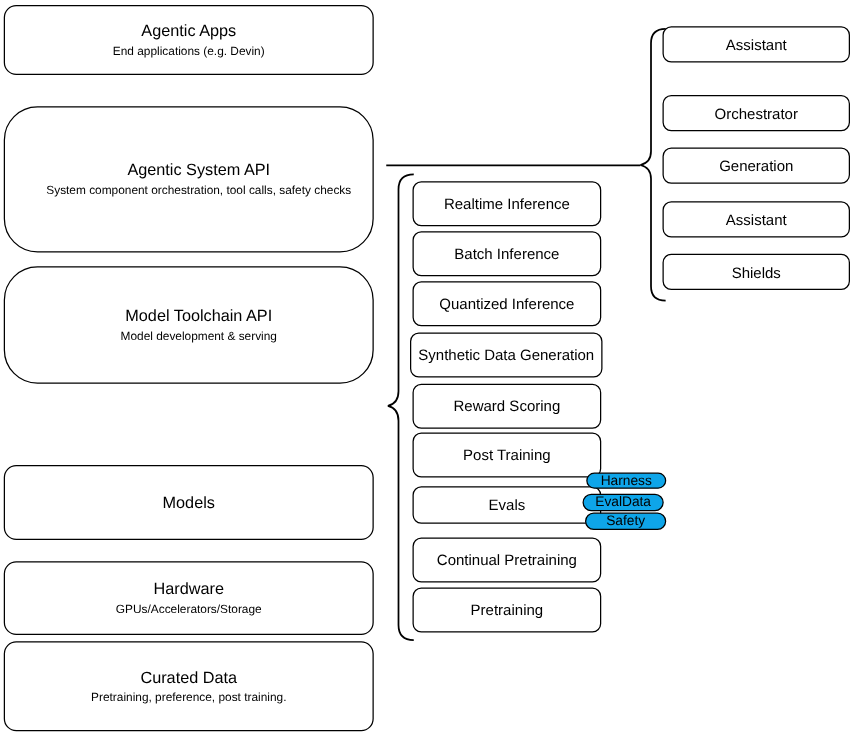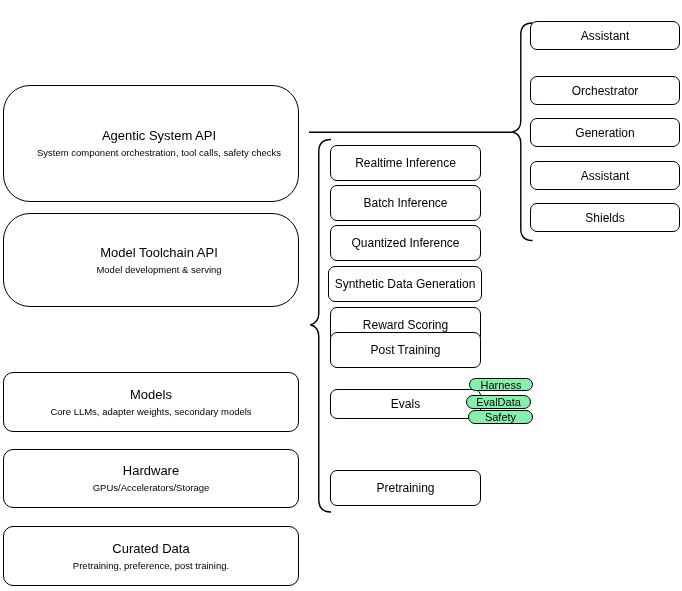--- a/index.html
+++ b/index.html
@@ -26,84 +26,90 @@
   .api{border-radius:27px;padding-left:16px;}
   .title{font-size:13px;line-height:16px;}
   .subtitle{font-size:9.5px;line-height:13px;margin-top:2px;white-space:nowrap;}
   .mid{left:330px;width:151px;height:36px;border-radius:7px;font-size:12px;}
   .rgt{left:530px;width:150px;height:29px;border-radius:7px;font-size:12px;}
   .pill{
     position:absolute;
     box-sizing:border-box;
     border:1.3px solid #000000;
     border-radius:8px;
-    background:#86efac;
+    background:#0ea5e9;
     display:flex;align-items:center;justify-content:center;
     font-size:11px;
   }
   #overlay{position:absolute;left:0;top:0;pointer-events:none;}
   #overlay path,#overlay line{stroke:#000000;stroke-width:1.4;fill:none;}
 </style>
 </head>
 <body>
 
 <div id="canvas">
 
   <svg id="overlay" width="682" height="591" viewBox="0 0 682 591">
     <line x1="309" y1="132.2" x2="512.3" y2="132.2"></line>
     <path d="M 532.5 23 C 524.5 23 520.8 27 520.8 34.5 L 520.8 121 C 520.8 126.5 518.3 130.6 512.3 132 C 518.3 133.4 520.8 137.5 520.8 143 L 520.8 229 C 520.8 236.5 524.5 240.5 532.5 240.5"></path>
     <path d="M 331 139.5 C 322.5 139.5 318.8 143.5 318.8 151.5 L 318.8 313 C 318.8 319.5 316.3 323.3 310.3 324.7 C 316.3 326.1 318.8 330 318.8 336.5 L 318.8 500 C 318.8 508 322.5 512 331 512"></path>
   </svg>
 
+  <div class="box lbox" style="top:4px;height:56px">
+    <div class="title">Agentic Apps</div>
+    <div class="subtitle">End applications (e.g. Devin)</div>
+  </div>
 
   <div class="box lbox api" style="top:85px;height:117px">
     <div class="title">Agentic System API</div>
     <div class="subtitle">System component orchestration, tool calls, safety checks</div>
   </div>
 
   <div class="box lbox api" style="top:213px;height:94px">
     <div class="title">Model Toolchain API</div>
     <div class="subtitle">Model development &amp; serving</div>
   </div>
 
   <div class="box lbox" style="top:372px;height:60px">
     <div class="title">Models</div>
-    <div class="subtitle">Core LLMs, adapter weights, secondary models</div>
   </div>
 
   <div class="box lbox" style="top:449px;height:59px">
     <div class="title">Hardware</div>
     <div class="subtitle">GPUs/Accelerators/Storage</div>
   </div>
 
-  <div class="box lbox" style="top:526px;height:60px">
+  <div class="box lbox" style="top:513px;height:72px">
     <div class="title">Curated Data</div>
     <div class="subtitle">Pretraining, preference, post training.</div>
   </div>
 
   <div class="box mid" style="top:145px">
     <span>Realtime Inference</span>
   </div>
   <div class="box mid" style="top:185px">
     <span>Batch Inference</span>
   </div>
   <div class="box mid" style="top:225px">
     <span>Quantized Inference</span>
   </div>
   <div class="box mid" style="top:266px;left:328px;width:154px">
     <span>Synthetic Data Generation</span>
   </div>
   <div class="box mid" style="top:307px">
     <span>Reward Scoring</span>
   </div>
-  <div class="box mid" style="top:332px">
+  <div class="box mid" style="top:346px">
     <span>Post Training</span>
   </div>
   <div class="box mid" style="top:389px;height:30px">
     <span>Evals</span>
+  </div>
+  <div class="box mid" style="top:430px">
+    <span>Continual Pretraining</span>
   </div>
   <div class="box mid" style="top:470px">
     <span>Pretraining</span>
   </div>
 
   <div class="pill" style="left:469px;top:378px;width:64px;height:13px">
     <span>Harness</span>
   </div>
   <div class="pill" style="left:466px;top:395px;width:65px;height:14px">
     <span>EvalData</span>

